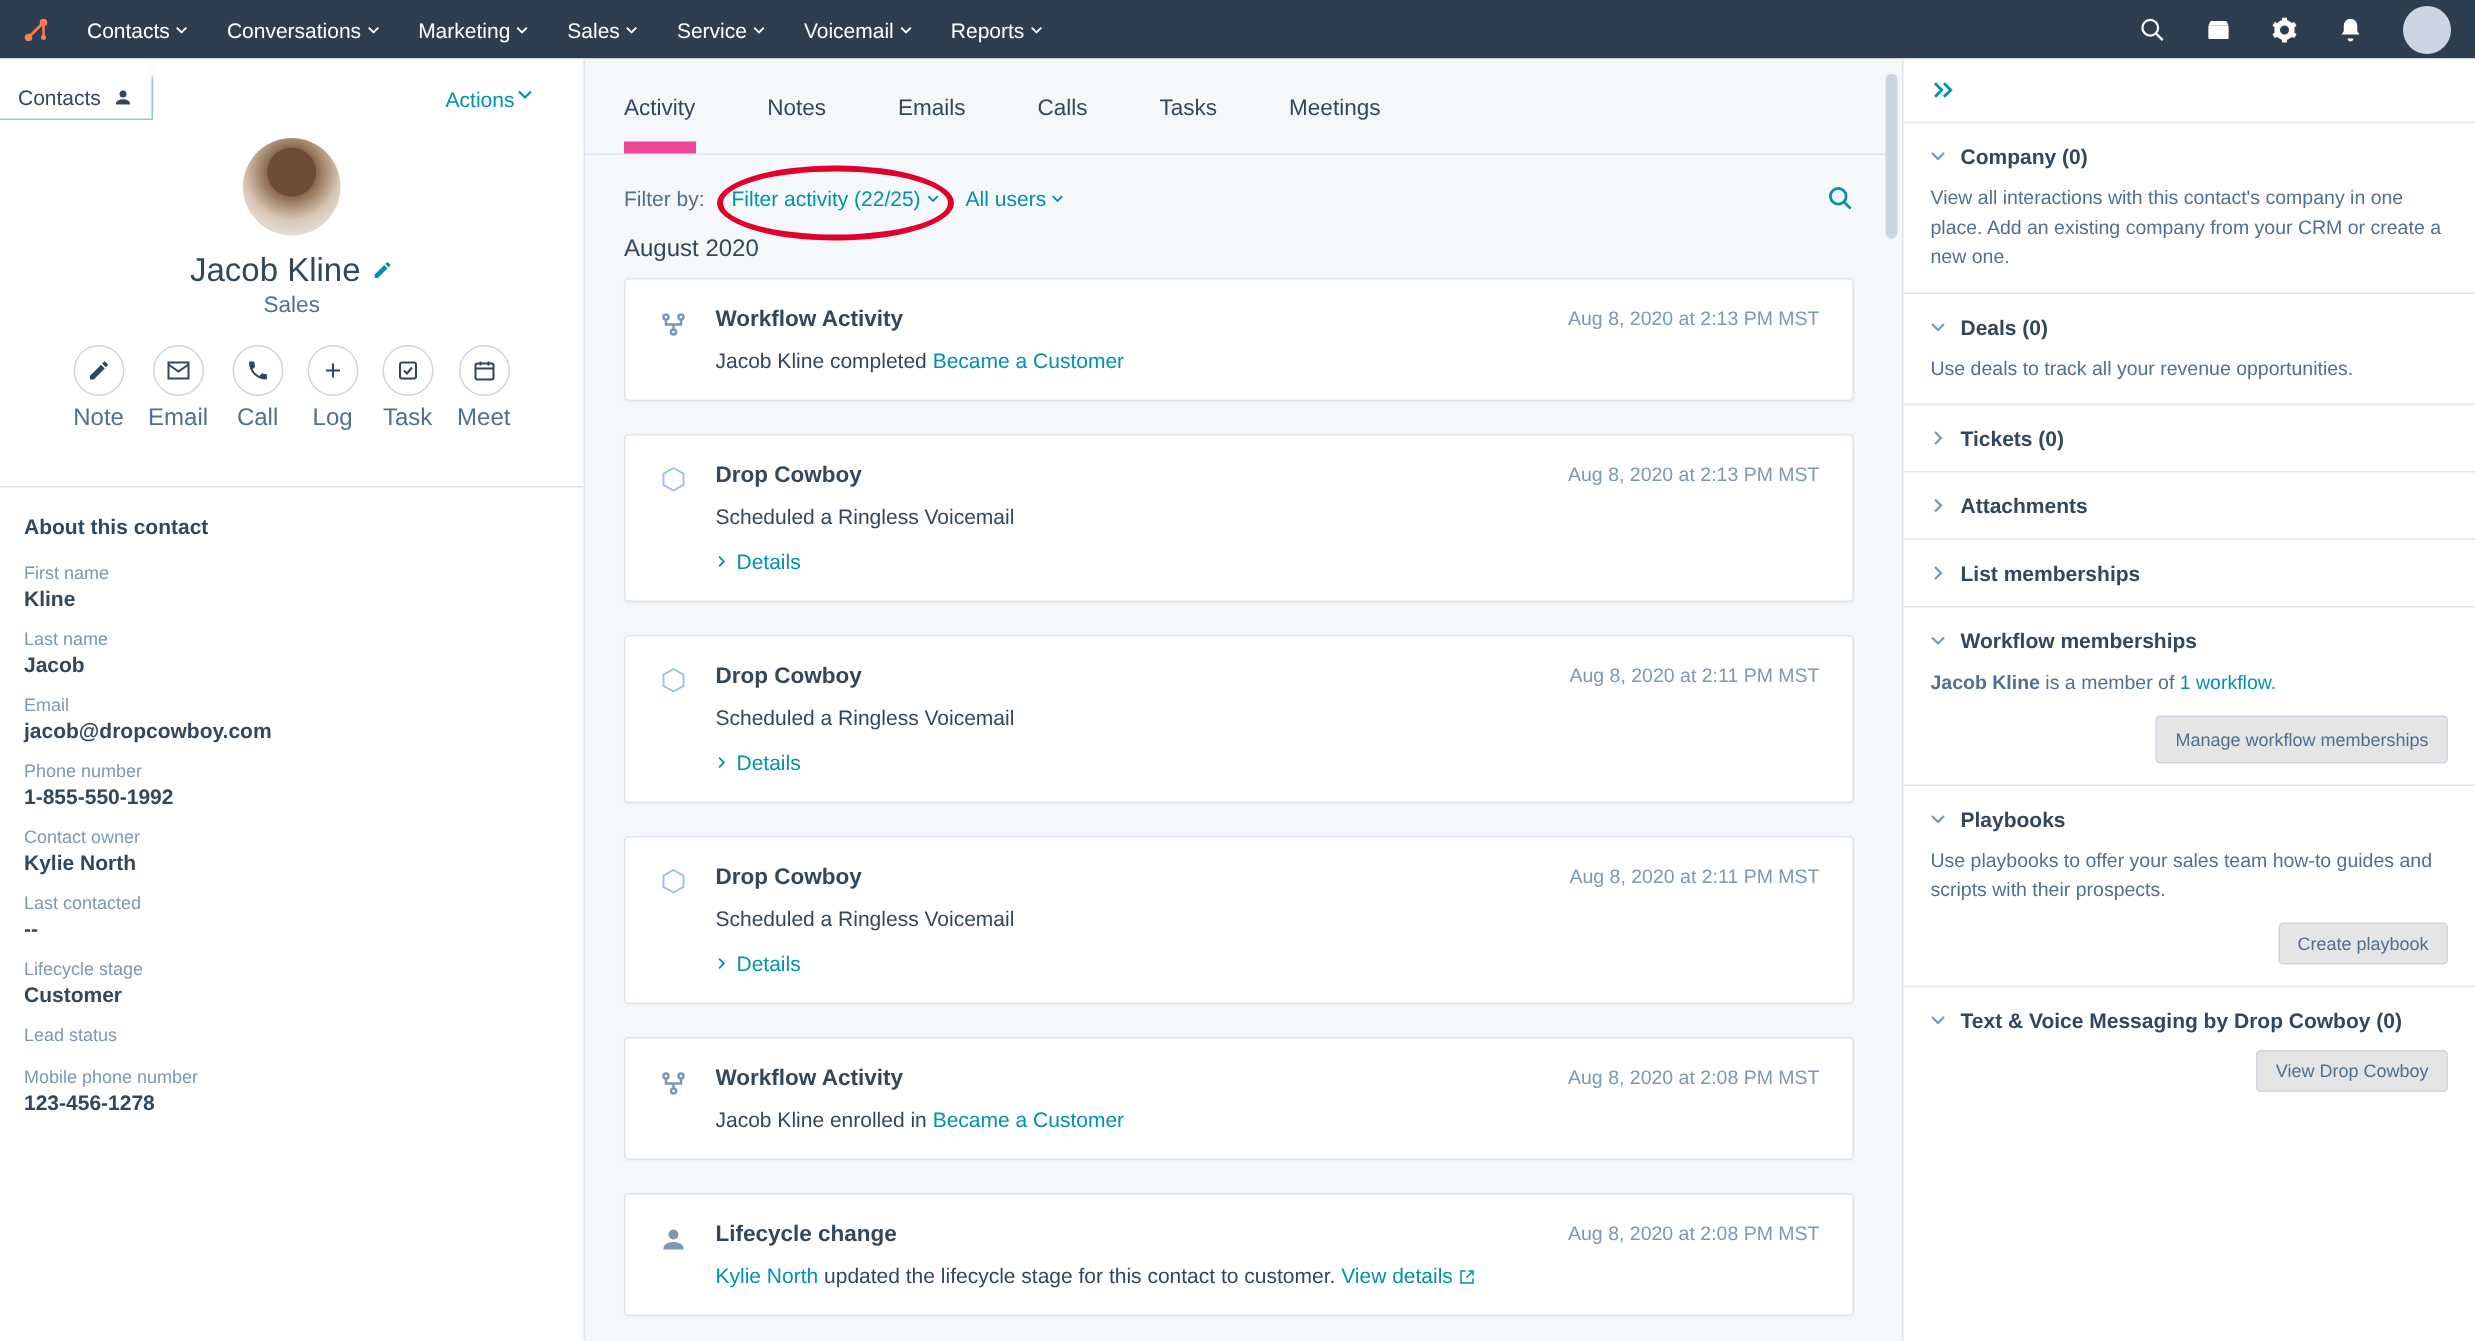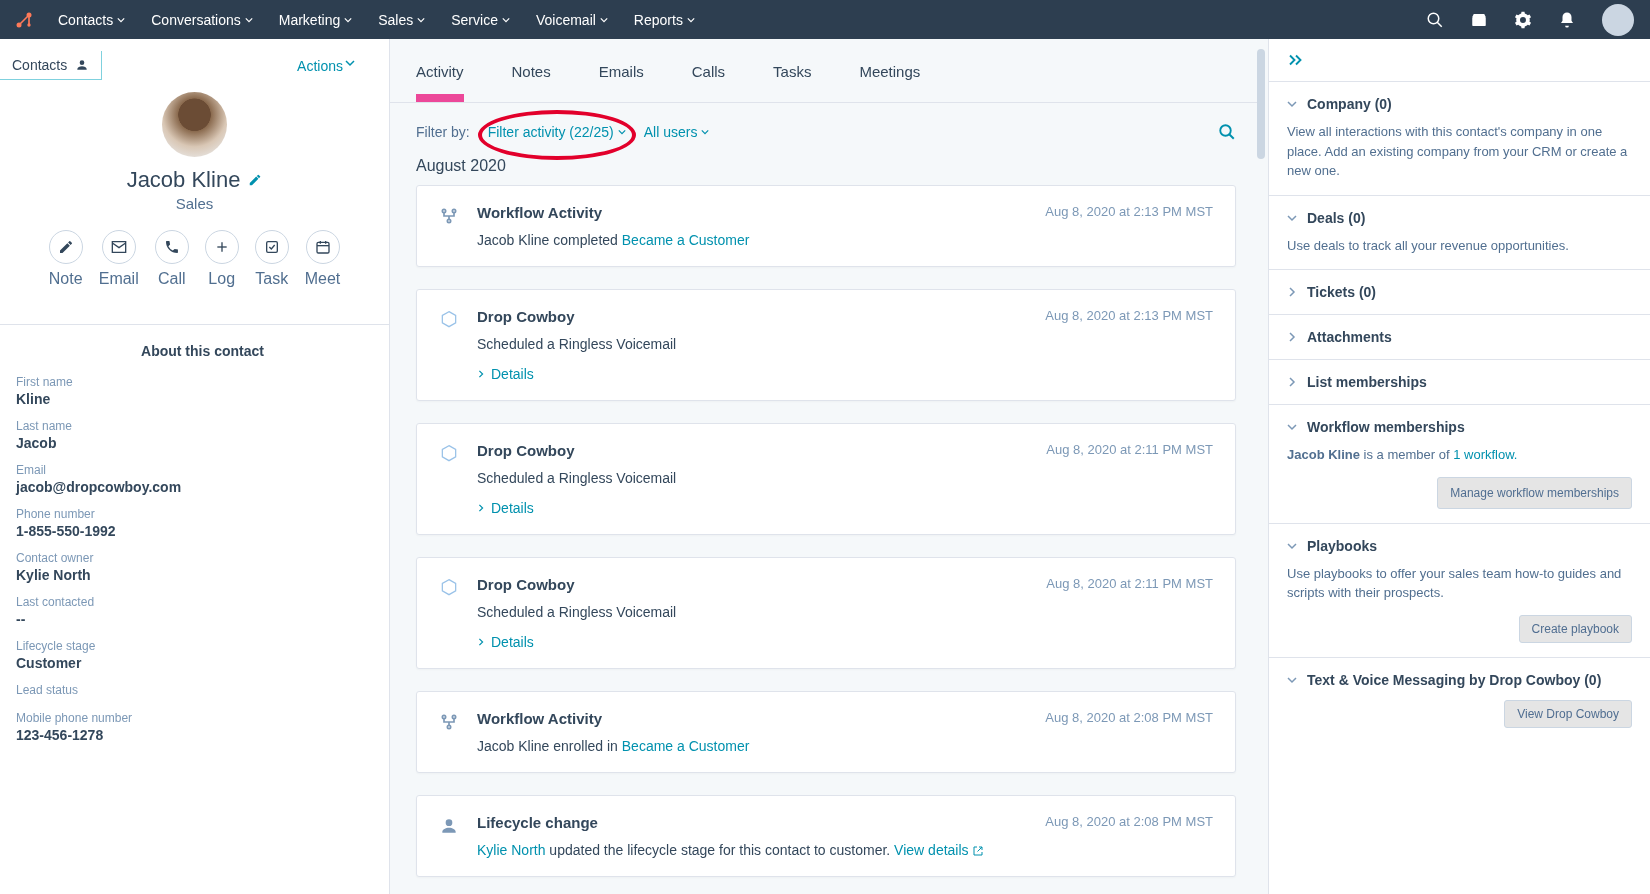--- a/index.html
+++ b/index.html
@@ -25,21 +25,21 @@
   .profile { text-align:center; padding: 8px 0 18px 0; }
   .profile-pic { width:65px; height:65px; border-radius:50%; background:#cbd6e2; margin:0 auto 10px; background-image: radial-gradient(circle at 50% 35%, #6b4c35 30%, #8a6a4e 31%, #d9c7b5 60%, #eaeaea 90%); background-size:cover; overflow:hidden;}
   .profile-name { font-size:22px; font-weight:400; color:#33475b; display:inline-flex; align-items:center; gap:8px;}
   .edit-icon { color:#0091ae; cursor:pointer;}
   .profile-role { color:#516f90; font-size:15px; margin-top:2px;}
   .action-row { display:flex; justify-content:center; gap:16px; margin-top:18px; }
   .action-btn { display:flex; flex-direction:column; align-items:center; gap:6px; cursor:pointer; }
   .action-btn .circ { width:34px; height:34px; border:1px solid #cbd6e2; border-radius:50%; display:flex; align-items:center; justify-content:center; color:#33475b;}
   .action-btn .lbl { font-size:16px; color:#516f90;}
   hr.sep { border:none; border-top:1px solid #dfe3eb; margin: 18px 0 0 0; }
-  .section-title { font-size:14px; font-weight:600; padding: 18px 16px 10px 32px; text-align: center; }
+  .section-title { font-size:14px; font-weight:600; padding: 18px 16px 10px 16px; }
   .field { padding: 6px 16px; }
   .field .flabel { font-size:12px; color:#7c98b6; margin-bottom:2px; }
   .field .fvalue { font-size:14px; color:#33475b;font-weight:bold; }
   
   
   .center { flex:1; position:relative; background:#f5f8fa; display:flex; flex-direction:column;}
   .center-scroll { overflow-y:auto; height:100%; padding-right:6px;}
   .tabs { display:flex; gap:48px; padding: 24px 26px 0 26px; border-bottom:1px solid #dfe3eb; background:#f5f8fa;}
   .tab { padding-bottom:14px; color:#33475b; font-size:15px; cursor:pointer;}
   .tab.active { border-bottom:8px solid #ec4899; font-weight:500; color:#33475b;}

